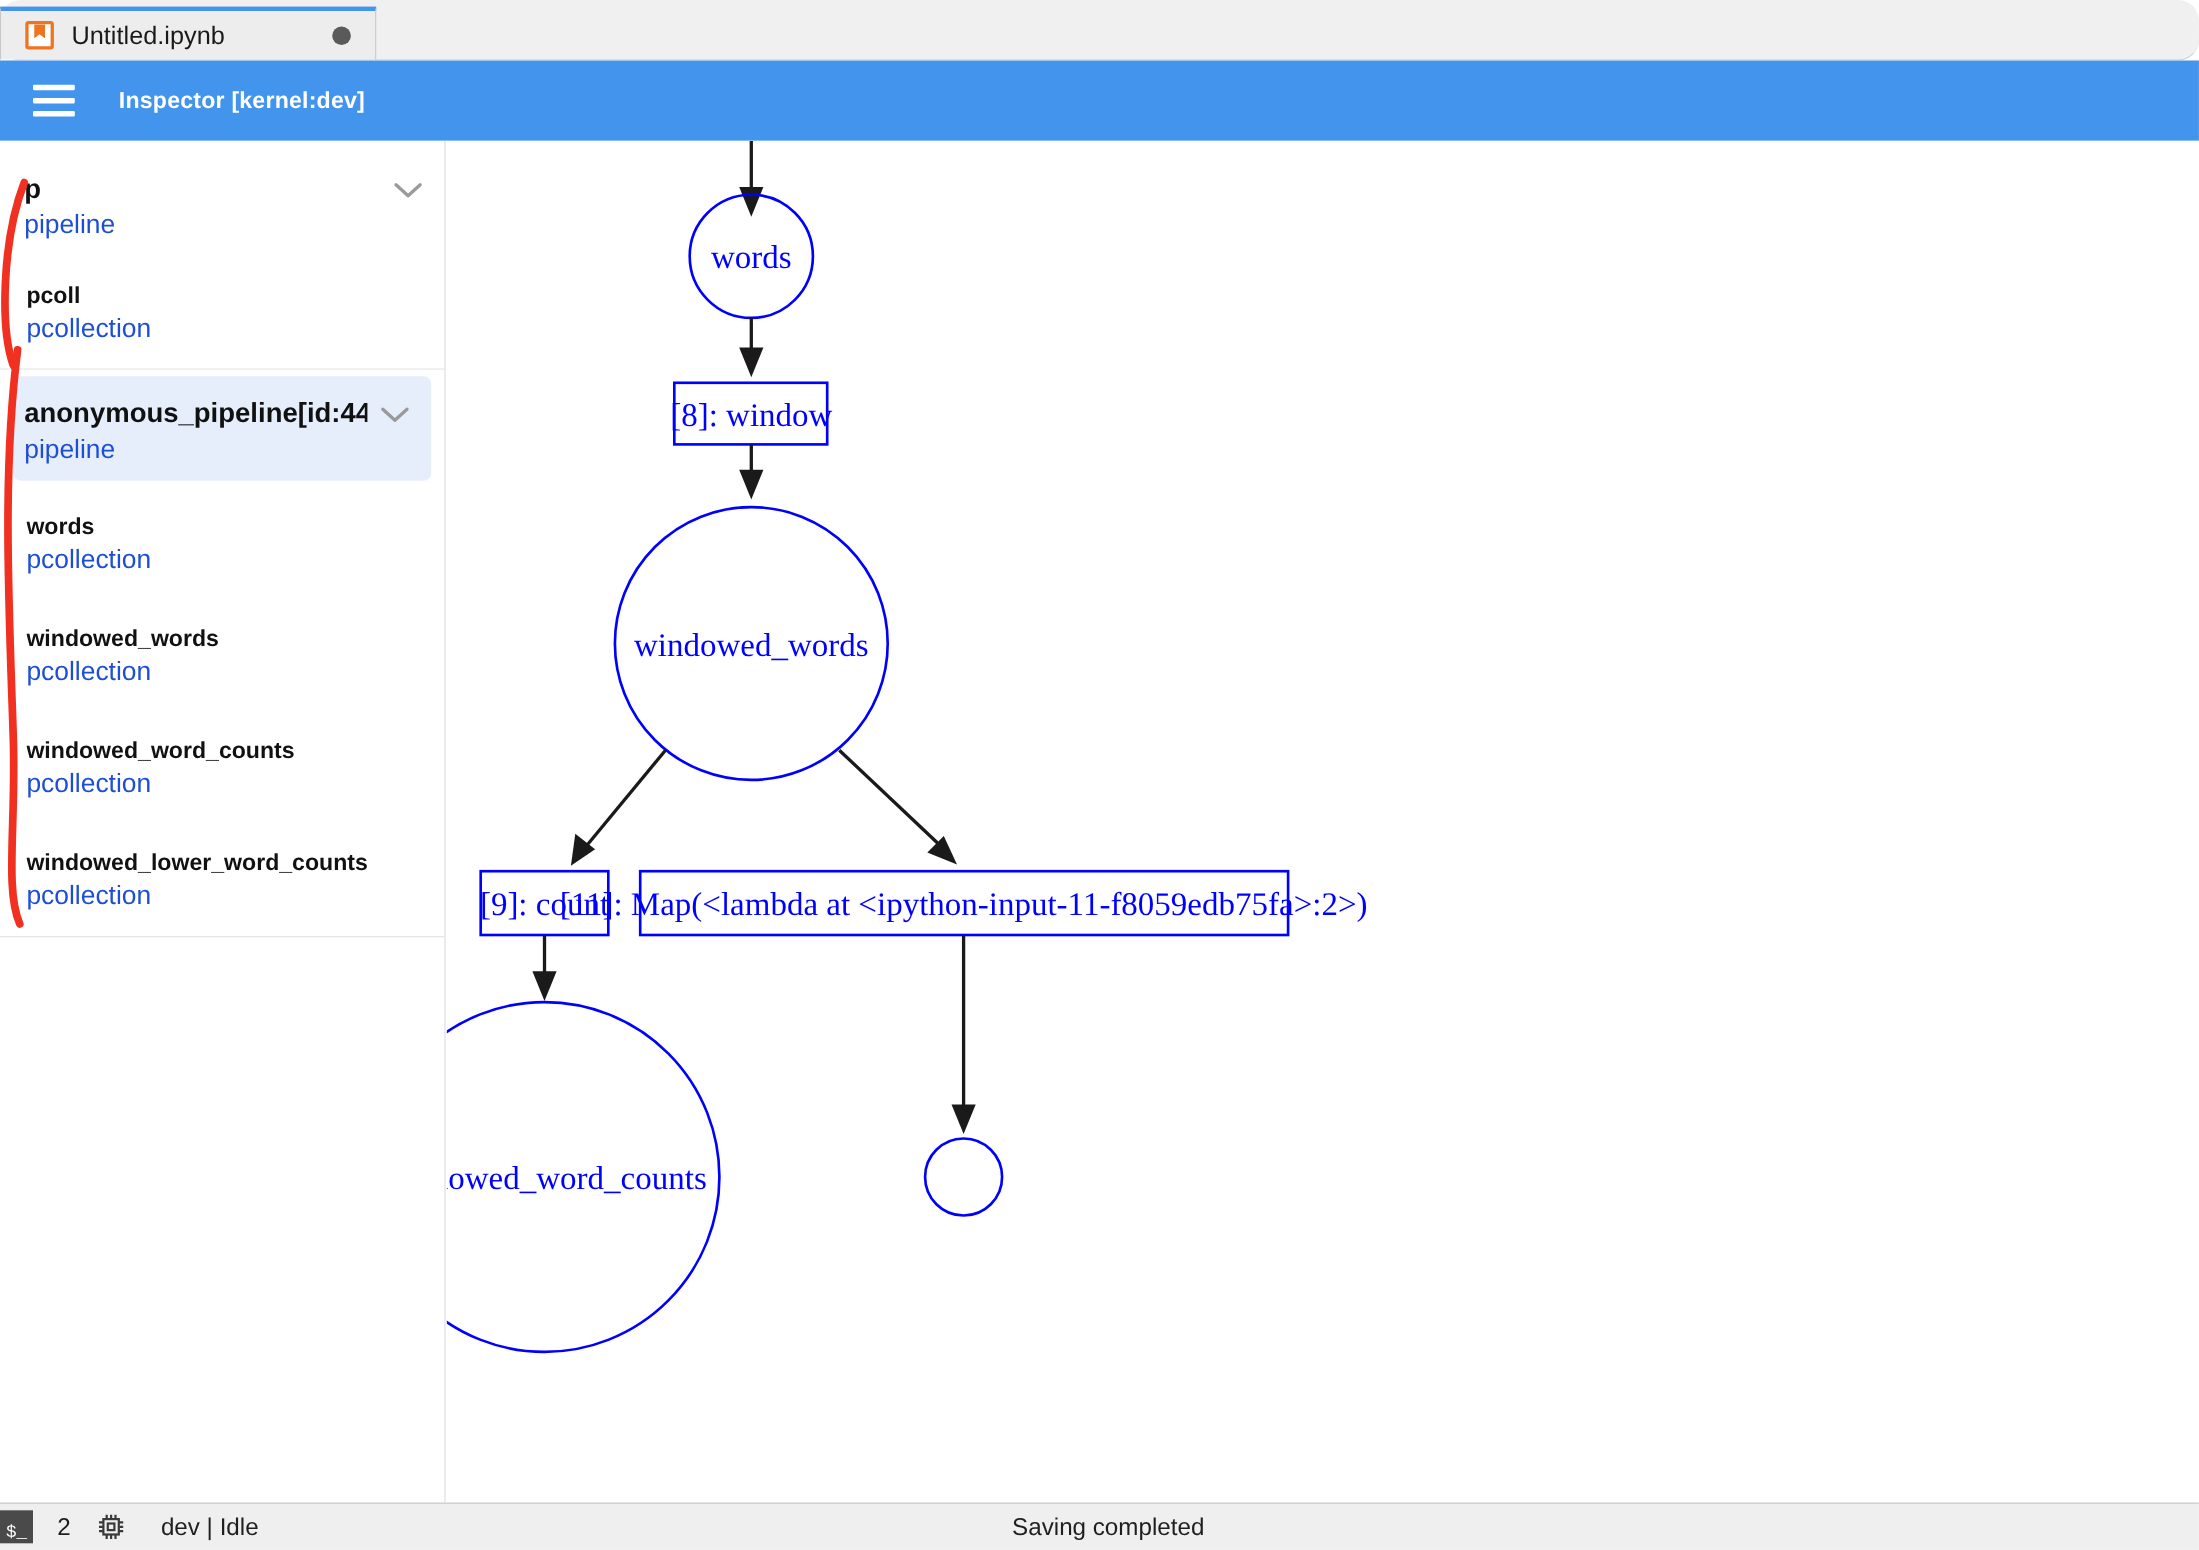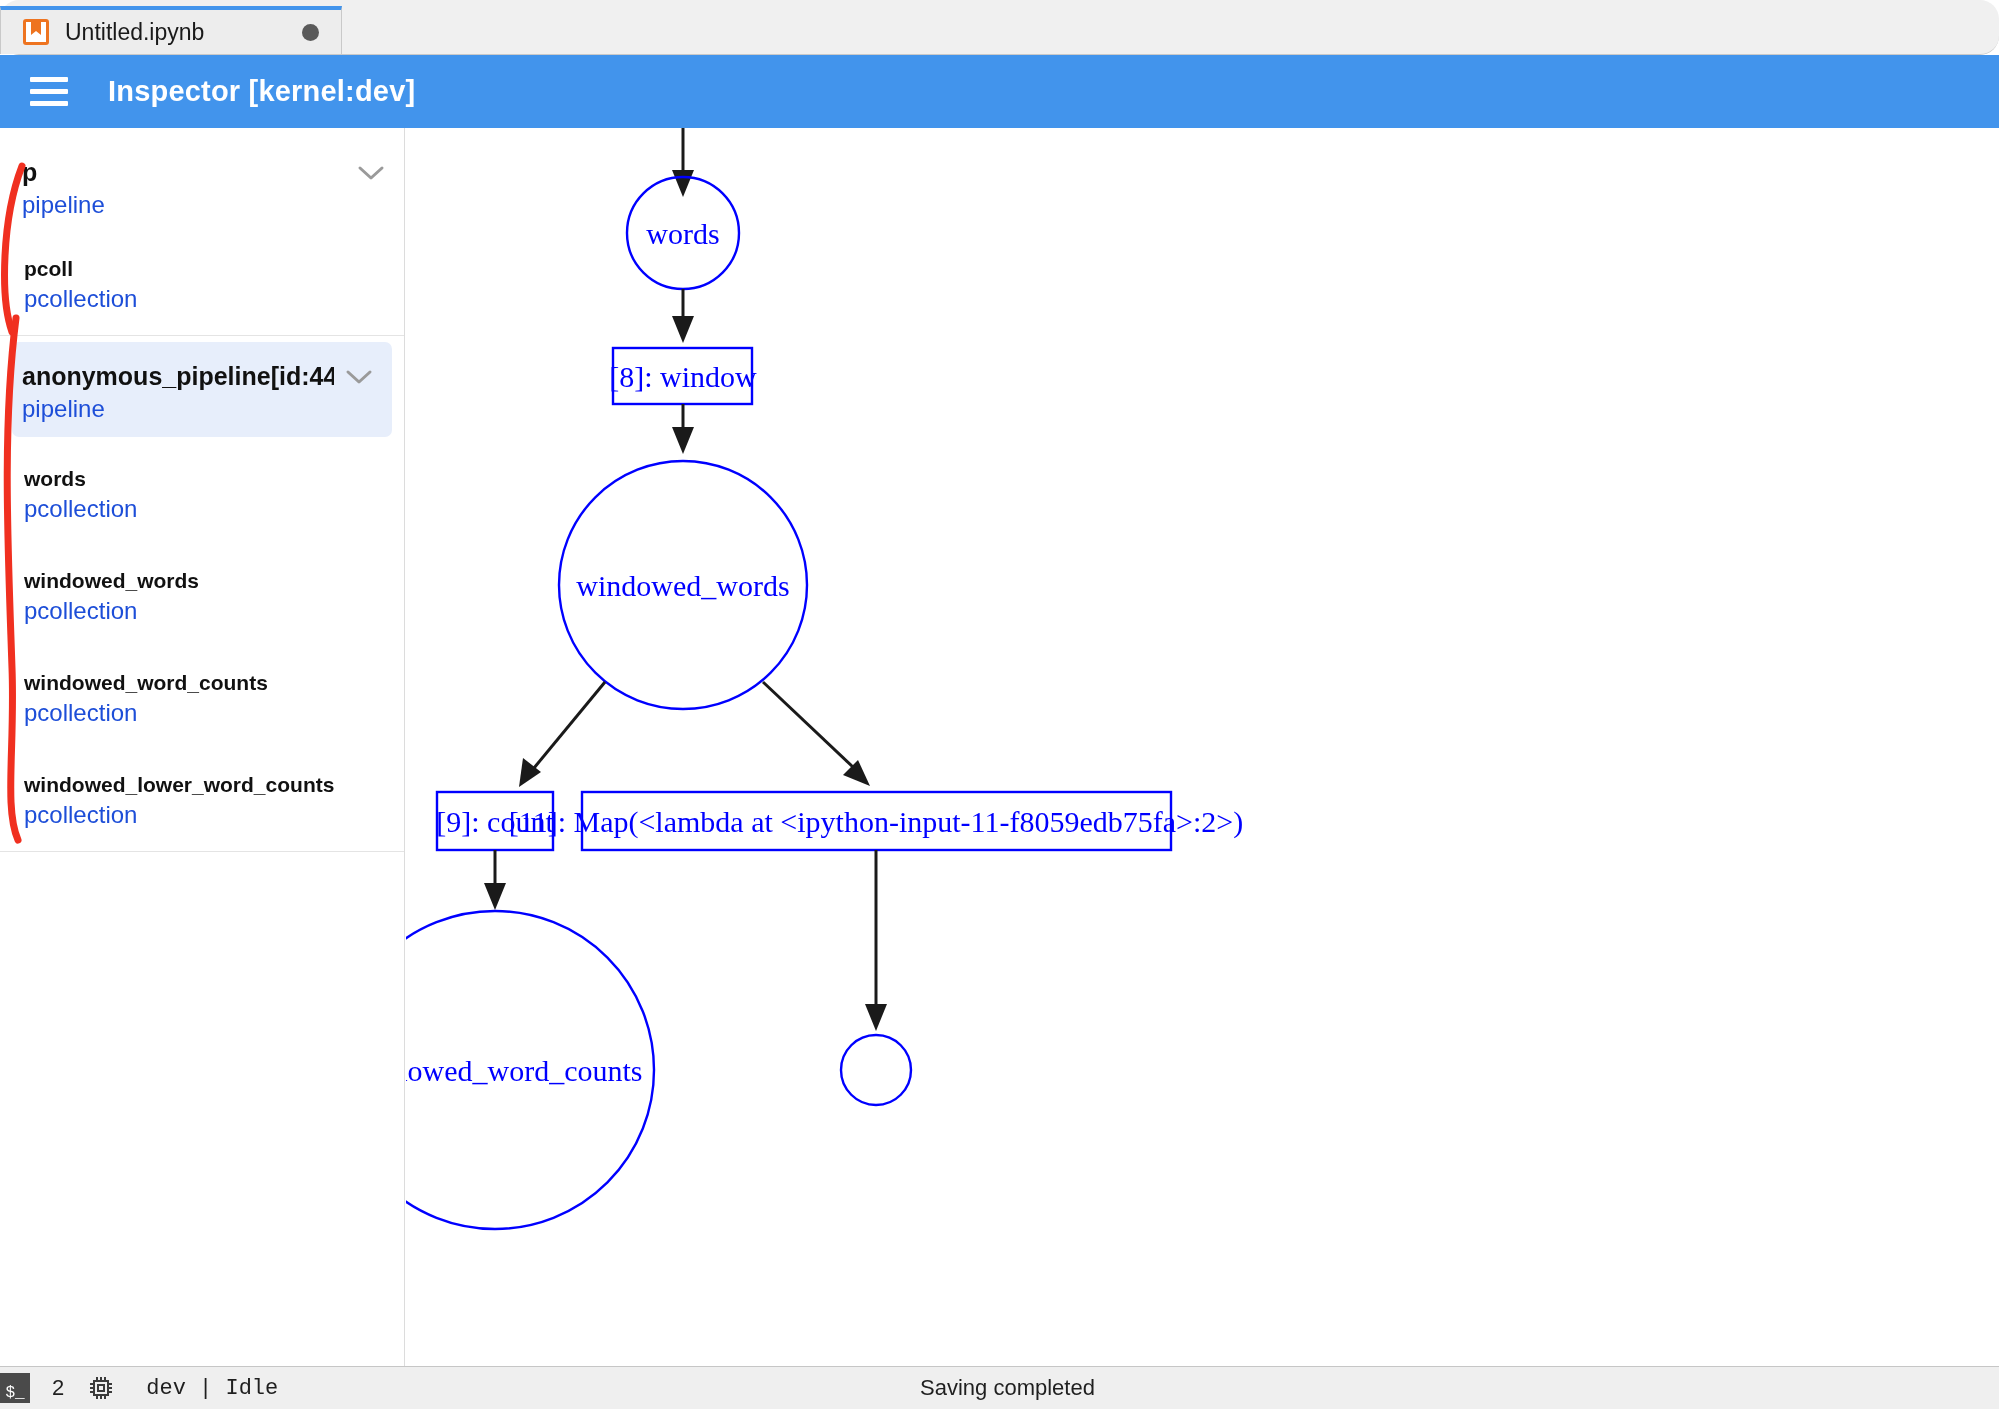--- a/index.html
+++ b/index.html
@@ -109,21 +109,21 @@
     cursor: pointer;
   }
   .hamburger span {
     display: block;
     height: 5px;
     background: #ffffff;
     border-radius: 1px;
   }
   .app-title {
     color: #ffffff;
-    font-size: 29px;
+    font-size: 21px;
     font-weight: bold;
     letter-spacing: 0.2px;
   }
 
   
   .content {
     position: absolute;
     left: 0; top: 128px;
     width: 1999px;
     height: 1238px;
@@ -243,21 +243,21 @@
     align-items: flex-end;
     justify-content: center;
     margin-left: 0px;
     flex: 0 0 auto;
     line-height: 1;
     padding-bottom: 2px;
     box-sizing: border-box;
   }
   .sb-count { margin-left: 22px; }
   .sb-chip { margin-left: 24px; display: flex; align-items: center; }
-  .sb-kernel { margin-left: 32px; font-family: Liberation Mono, monospace; }
+  .sb-kernel { margin-left: 32px; }
   .sb-saving {
     position: absolute;
     left: 16px; right: 0;
     text-align: center;
     pointer-events: none;
   }
 </style>
 </head>
 <body>
 

